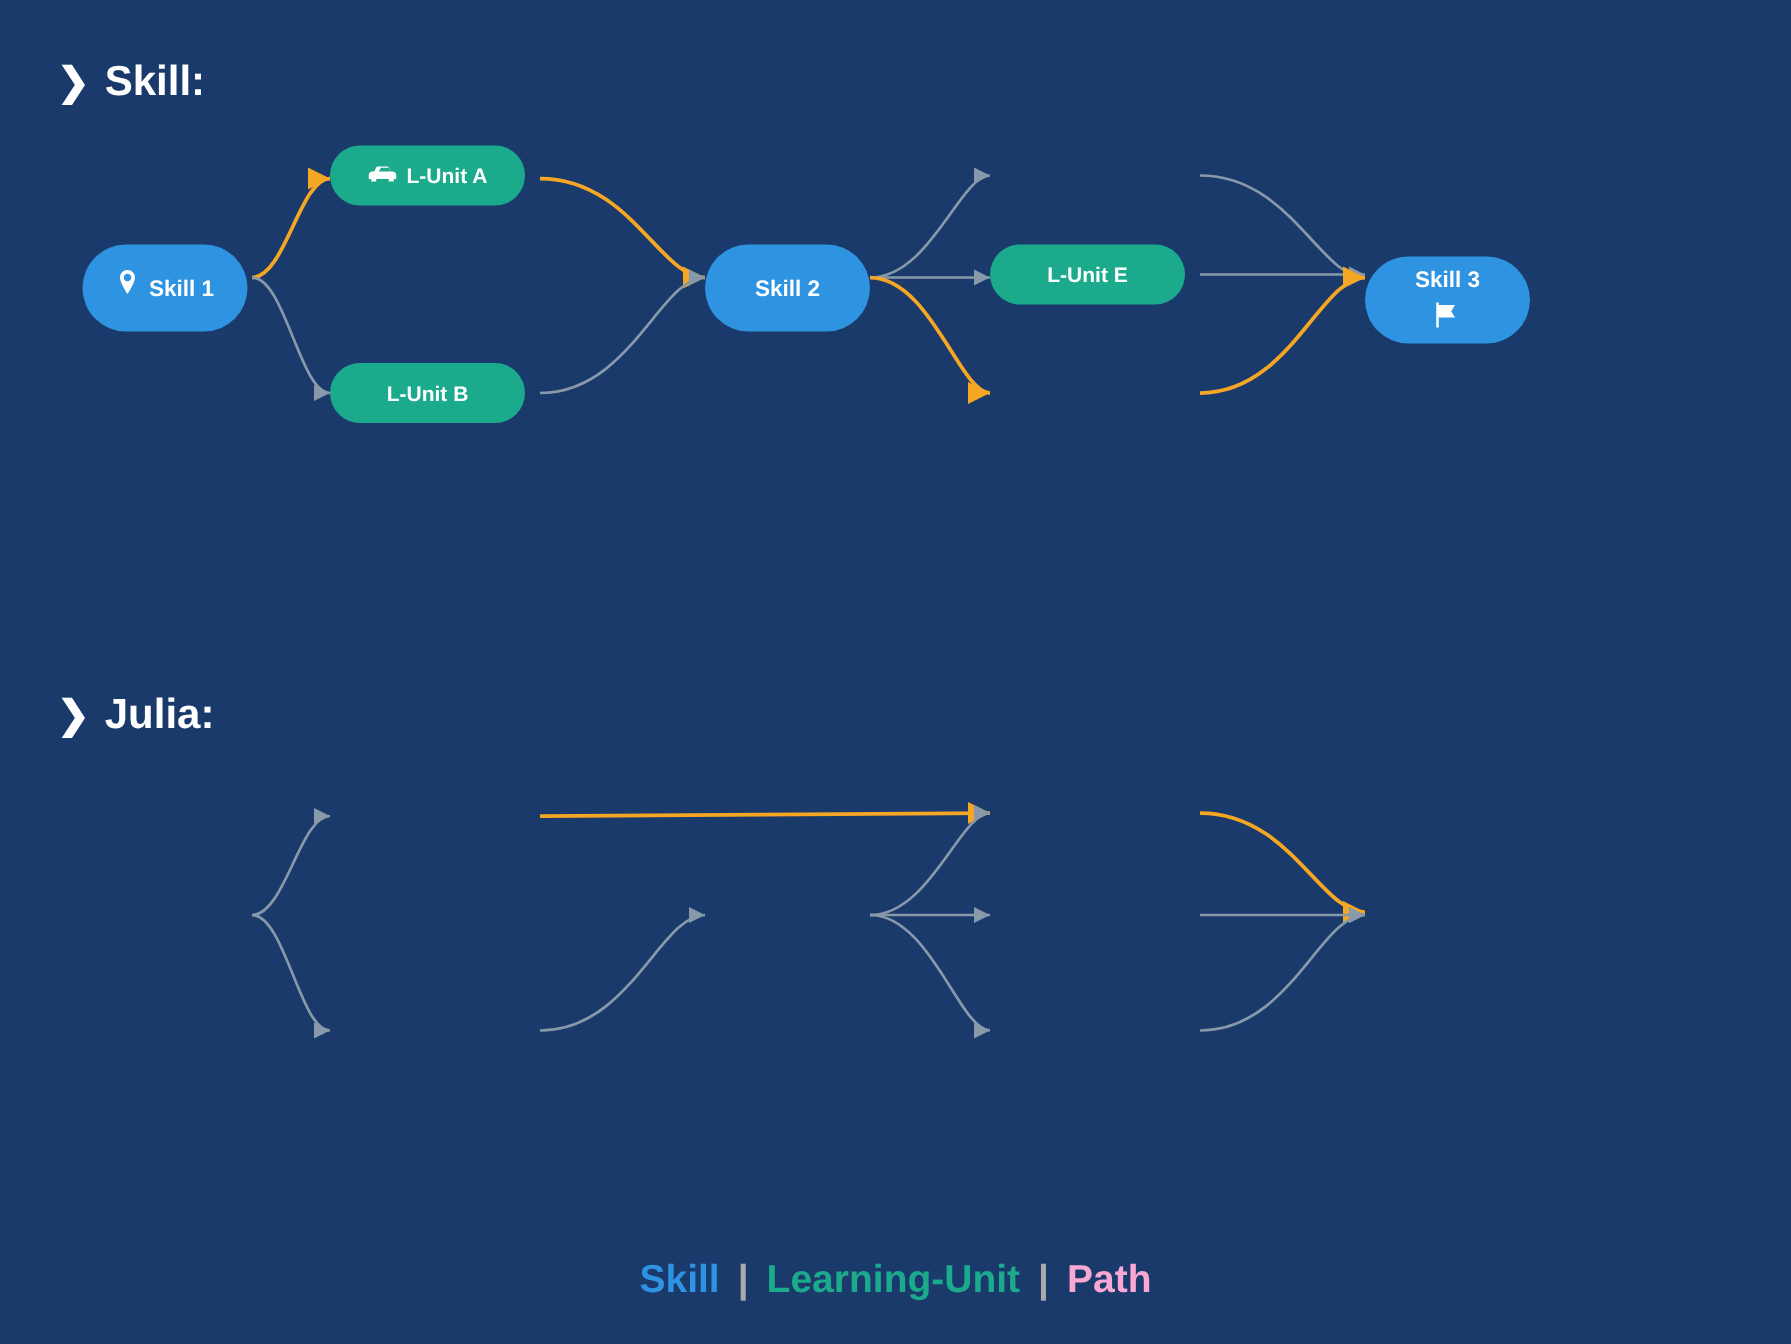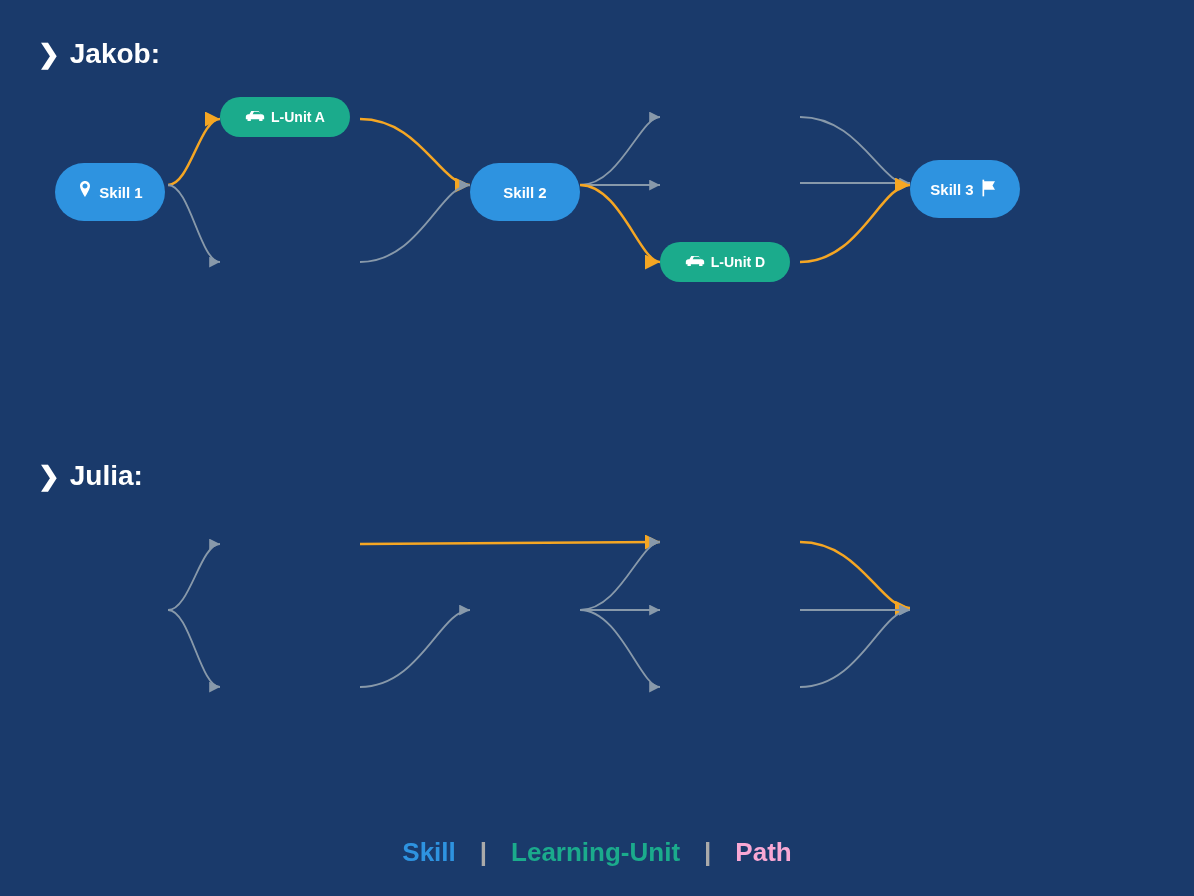--- a/index.html
+++ b/index.html
@@ -88,75 +88,73 @@
       overflow: visible;
     }
 
     .legend {
       position: absolute;
       bottom: 28px;
       left: 50%;
       transform: translateX(-50%);
       display: flex;
       align-items: center;
-      gap: 24px;
+      gap: 12px;
       font-size: 26px;
       font-weight: 600;
       margin-top: 32px;
     }
     .legend-skill { color: #2e93e0; }
     .legend-sep { color: #aaa; }
     .legend-lunit { color: #1bab8c; }
     .legend-path { color: #f9a8d4; }
   </style>
 </head>
 <body>
 
 <div style="position:absolute; top:0; left:0; width:1194px; height:430px;">
 
   <div style="position:absolute; top:38px; left:38px;" class="section-title">
     <span class="chevron">❯</span>
-    <span>Jakob:</span>
+    <span>Skill:</span>
   </div>
 
   <div class="node-skill" style="left:55px; top:163px;">
     <span>
       <svg class="pin-icon" viewBox="0 0 16 20" fill="white">
           <path d="M8 0C5.2 0 3 2.2 3 5c0 3.5 5 11 5 11s5-7.5 5-11c0-2.8-2.2-5-5-5zm0 7.5C6.6 7.5 5.5 6.4 5.5 5S6.6 2.5 8 2.5 10.5 3.6 10.5 5 9.4 7.5 8 7.5z"></path>
         </svg>
     </span>
     <span>Skill 1</span>
   </div>
 
   <div class="node-lunit" style="left:220px; top:97px;">
     <span>
       <svg class="car-icon" viewBox="0 0 24 16" fill="white">
           <path d="M20 6h-1.3L16.5 2H7.5L5.3 6H4C2.3 6 1 7.3 1 9v3h2v2h4v-2h10v2h4v-2h2V9c0-1.7-1.3-3-3-3zm-10.8 0l1.5-3h6.6l1.5 3H9.2z"></path>
         </svg>
     </span>
     <span>L-Unit A</span>
   </div>
 
+  <div class="node-lunit" style="left:220px; top:242px;">
+    <span>L-Unit B</span>
+  </div>
 
   <div class="node-skill" style="left:470px; top:163px;">
     <span>Skill 2</span>
   </div>
 
 
-
-  <div class="node-lunit" style="left:660px; top:242px;">
-    <span>
-      <svg class="car-icon" viewBox="0 0 24 16" fill="white">
-          <path d="M20 6h-1.3L16.5 2H7.5L5.3 6H4C2.3 6 1 7.3 1 9v3h2v2h4v-2h10v2h4v-2h2V9c0-1.7-1.3-3-3-3zm-10.8 0l1.5-3h6.6l1.5 3H9.2z"></path>
-        </svg>
-    </span>
-    <span>L-Unit D</span>
-  </div>
-
-  <div class="node-skill" style="left:910px; top:160px;">
+  <div class="node-lunit" style="left:660px; top:163px;">
+    <span>L-Unit E</span>
+  </div>
+
+
+  <div class="node-skill" style="left:910px; top:171px;flex-direction:column;">
     <span>Skill 3</span>
     <span>
       <svg class="flag-icon" viewBox="0 0 24 20" fill="white">
           <path d="M4 0v20M4 2h14l-3 5 3 5H4V2z"></path>
           <rect x="3" y="0" width="2" height="20" fill="white"></rect>
         </svg>
     </span>
   </div>
 
   <svg class="arrows" style="position:absolute;top:0;left:0;width:1100px;height:430px;">

